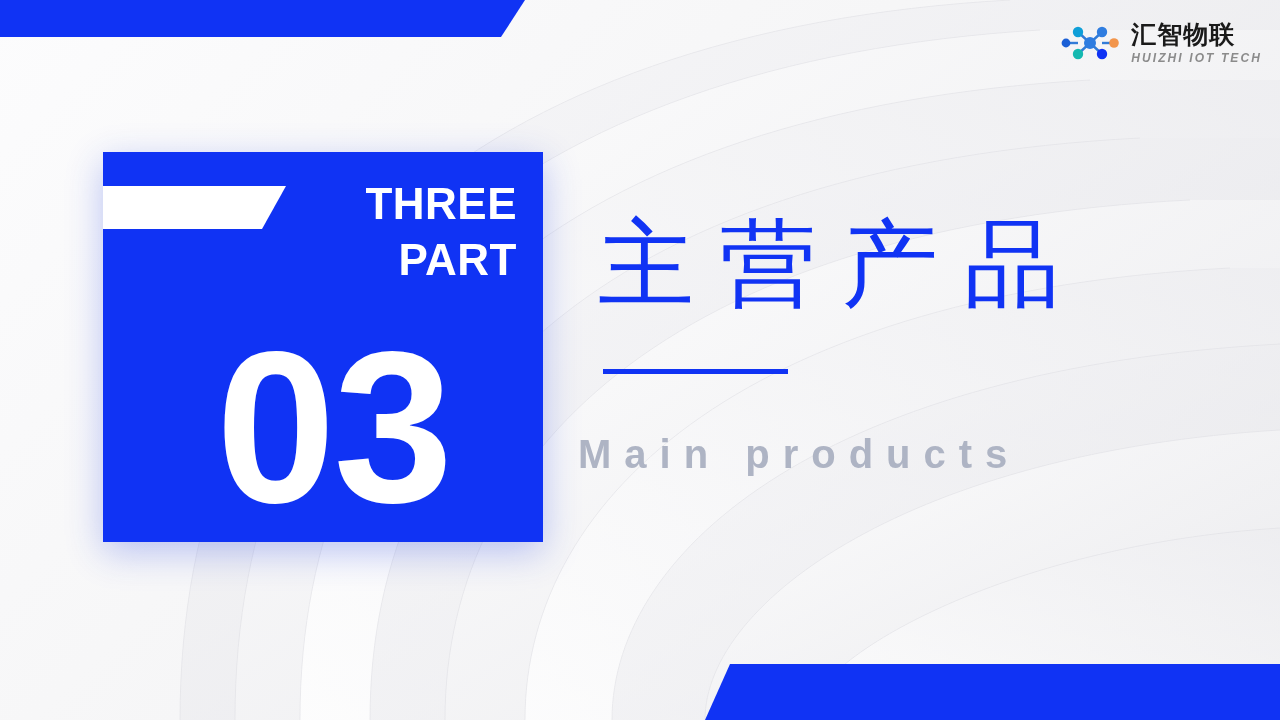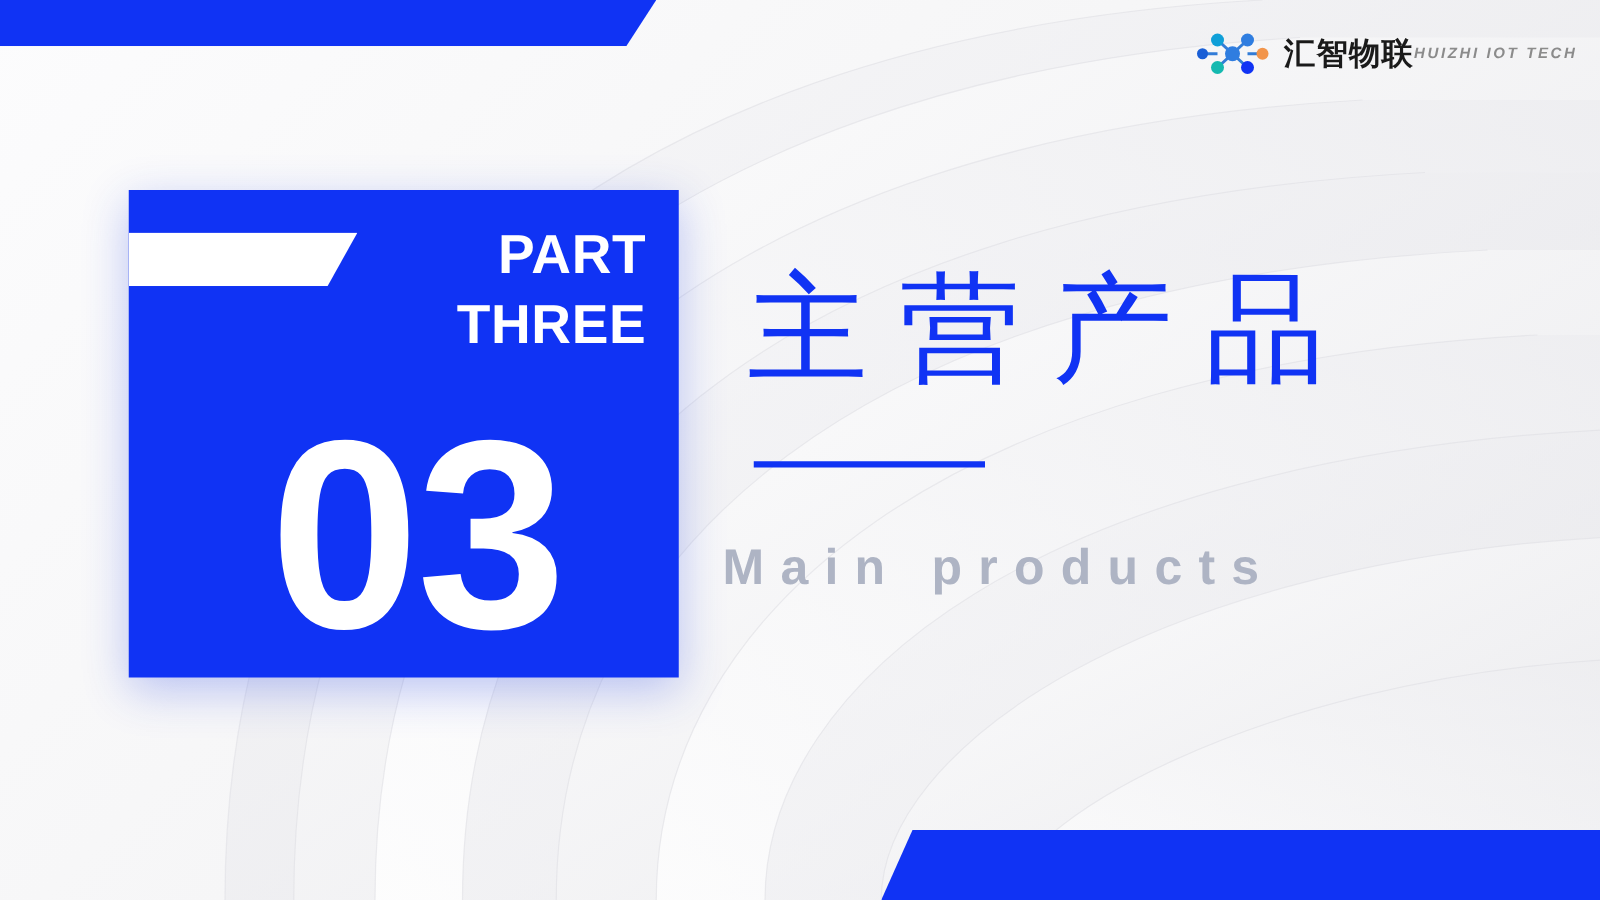--- a/index.html
+++ b/index.html
@@ -129,21 +129,21 @@
   
   .logo {
     position: absolute;
     right: 18px;
     top: 22px;
     display: flex;
     align-items: center;
     gap: 8px;
   }
   .logo-mark { width: 66px; height: 42px; display: block; }
-  .logo-text { display: flex; flex-direction: row; line-height: 1; }
+  .logo-text { display: flex; flex-direction: column; line-height: 1; }
   .logo-cn {
     font-size: 25px;
     font-weight: bold;
     color: #1a1a1a;
     letter-spacing: 1px;
   }
   .logo-en {
     margin-top: 5px;
     font-size: 12px;
     font-style: italic;
@@ -198,22 +198,22 @@
     </g>
   </svg>
 
   <div class="top-bar"></div>
 
   <div class="bottom-bar"></div>
 
   <div class="panel">
     <div class="panel-flag"></div>
     <div class="panel-part">
+      <span>THREE</span>
       <span>PART</span>
-      <span>THREE</span>
     </div>
     <div class="panel-number">03</div>
   </div>
 
   <div class="title-cn">主营产品</div>
   <div class="title-rule"></div>
   <div class="title-en">Main products</div>
 
   <div class="logo">
     <svg class="logo-mark" viewBox="0 0 66 42">

